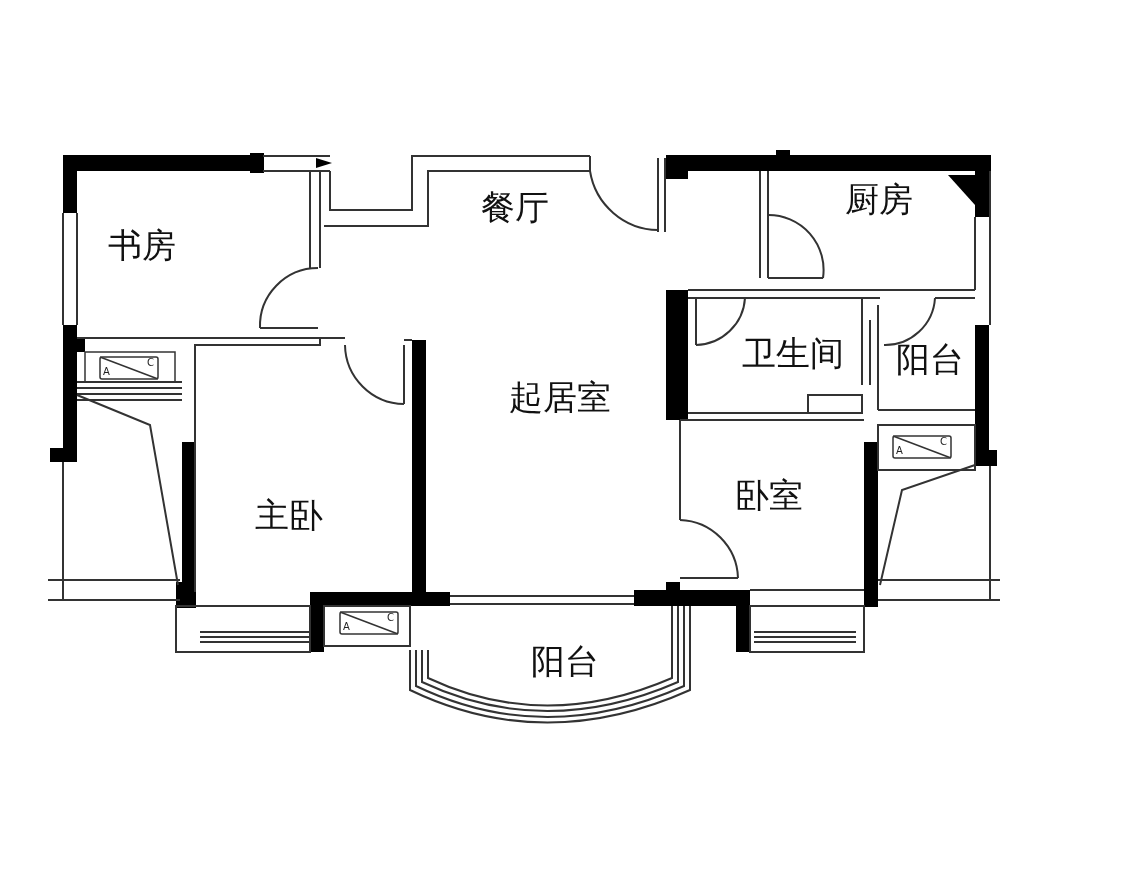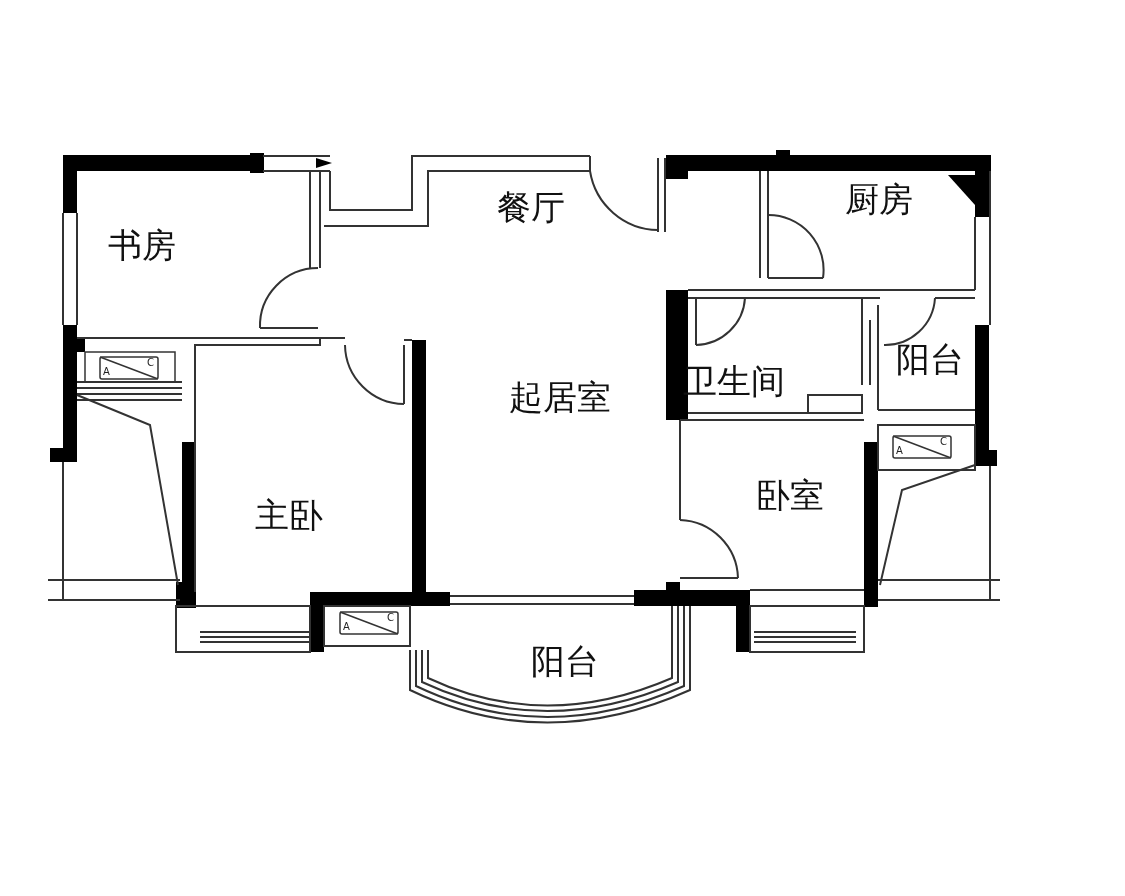--- a/index.html
+++ b/index.html
@@ -159,20 +159,20 @@
 </svg>
 
 <span class="ac-label" style="left:103px;top:366px;">A</span>
 <span class="ac-label" style="left:147px;top:357px;">C</span>
 <span class="ac-label" style="left:896px;top:445px;">A</span>
 <span class="ac-label" style="left:940px;top:436px;">C</span>
 <span class="ac-label" style="left:343px;top:621px;">A</span>
 <span class="ac-label" style="left:387px;top:612px;">C</span>
 
 <div class="room-label" style="left:108px;top:228px;">书房</div>
-<div class="room-label" style="left:497px;top:190px;">餐厅</div>
+<div class="room-label" style="left:481px;top:190px;">餐厅</div>
 <div class="room-label" style="left:845px;top:182px;text-align:right;">厨房</div>
-<div class="room-label" style="left:683px;top:336px;margin-top:28px;">卫生间</div>
+<div class="room-label" style="left:742px;top:336px;">卫生间</div>
 <div class="room-label" style="left:896px;top:342px;">阳台</div>
 <div class="room-label" style="left:509px;top:380px;text-align:right;">起居室</div>
 <div class="room-label" style="left:255px;top:498px;">主卧</div>
-<div class="room-label" style="left:756px;top:478px;text-align:right;">卧室</div>
+<div class="room-label" style="left:735px;top:478px;text-align:right;">卧室</div>
 <div class="room-label" style="left:531px;top:644px;">阳台</div>
 
 </body></html>

